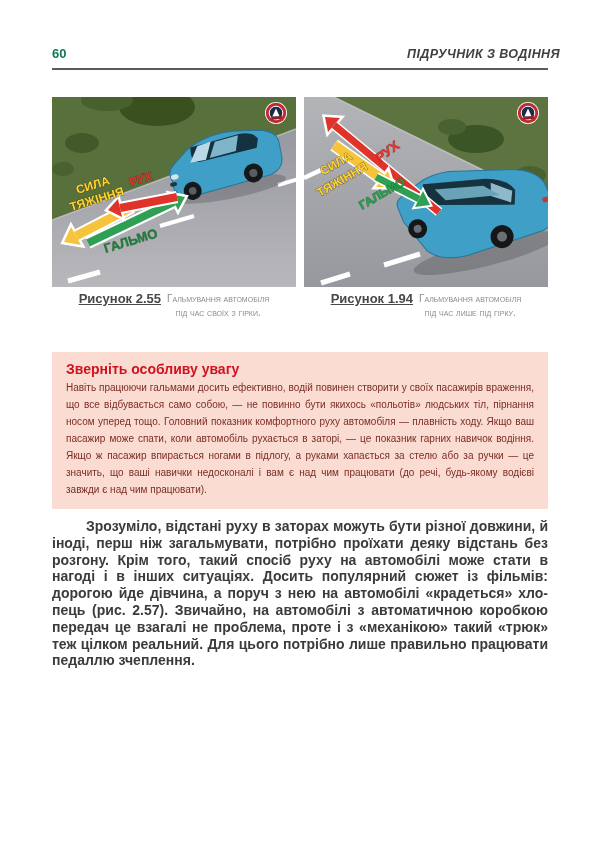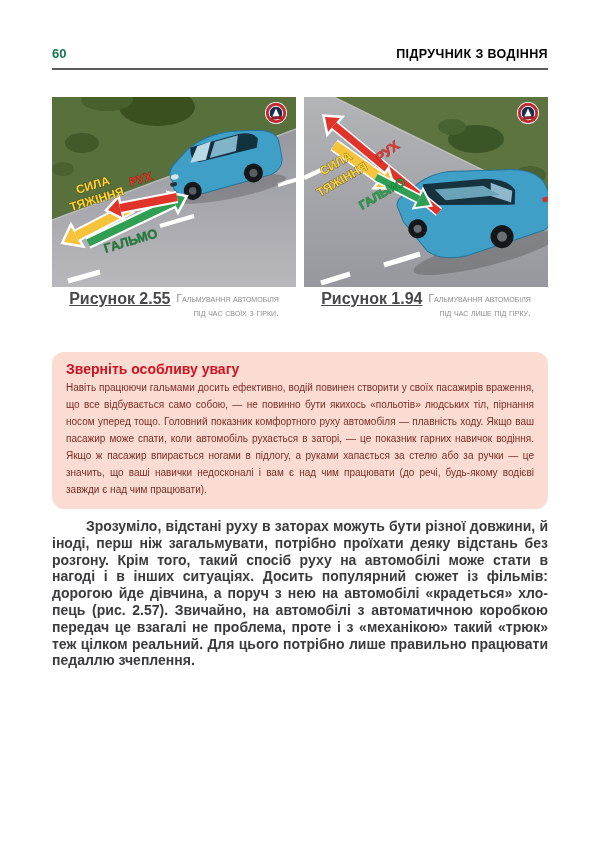--- a/index.html
+++ b/index.html
@@ -2,32 +2,32 @@
 <html><head>
 <meta charset="utf-8">
 <style>
   html,body{margin:0;padding:0;background:#ffffff;}
   .page{
     position:relative;width:600px;height:849px;background:#ffffff;
     font-family:"Liberation Sans",sans-serif;overflow:hidden;
   }
   
   .hdr-num{position:absolute;left:52px;top:46px;font-size:13px;font-weight:bold;color:#127a50;}
-  .hdr-title{position:absolute;right:52px;top:47px;font-size:12.5px;font-weight:600;color:#000000;letter-spacing:.4px;}
+  .hdr-title{position:absolute;right:40px;top:47px;font-size:12.5px;font-weight:600;color:#404040;letter-spacing:.4px;font-style:italic;}
   .hdr-rule{position:absolute;left:52px;right:52px;top:68px;height:2px;background:#5a5b5d;}
   
   .figs{position:absolute;left:52px;top:97px;width:496px;display:flex;gap:8px;}
   .figs svg{display:block;}
   
   .caps{position:absolute;left:52px;top:292px;width:496px;display:flex;gap:8px;}
   .caption{width:244px;display:flex;justify-content:center;align-items:flex-start;gap:6px;}
-  .cap-label{font-size:16px;font-weight:bold;color:#48484a;text-decoration:underline;white-space:nowrap;line-height:14px;}
-  .cap-desc{font-size:10px;font-variant:small-caps;color:#8b8b8b;text-align:right;line-height:14px;}
-  
-  .callout{position:absolute;left:52px;right:52px;top:352px;background:#fbdcd2;border-radius:12px;padding:9px 14px 11px 14px;box-sizing:border-box;}
+  .cap-label{font-size:13px;font-weight:bold;color:#48484a;text-decoration:underline;white-space:nowrap;line-height:14px;}
+  .cap-desc{font-size:10px;font-variant:small-caps;color:#8b8b8b;text-align:center;line-height:14px;}
+  
+  .callout{position:absolute;left:52px;right:52px;top:352px;background:#fbdcd2;border-radius:0;padding:9px 14px 11px 14px;box-sizing:border-box;}
   .callout-title{font-size:14px;font-weight:bold;color:#cf1320;margin:0 0 2px 0;}
   .callout-body{font-size:10px;color:#7a2c24;line-height:17px;text-align:justify;margin:0;hyphens:manual;}
   
   .body-text{position:absolute;left:52px;right:52px;top:518px;font-size:14px;color:#3b3b3d;line-height:16.8px;text-align:justify;text-indent:34px;margin:0;hyphens:manual;font-weight:bold;}
   
   .lbl{font-family:"Liberation Sans",sans-serif;font-weight:bold;paint-order:stroke;}
   .lbl-yellow{fill:#ffd234;stroke:rgba(74,60,0,.65);stroke-width:.9px;}
   .lbl-red{fill:#e8312a;stroke:rgba(96,10,8,.55);stroke-width:.8px;}
   .lbl-green-dark{fill:#1d7c35;stroke:rgba(8,56,20,.45);stroke-width:.6px;}
   .lbl-green{fill:#23a049;stroke:rgba(8,66,24,.6);stroke-width:.8px;}

